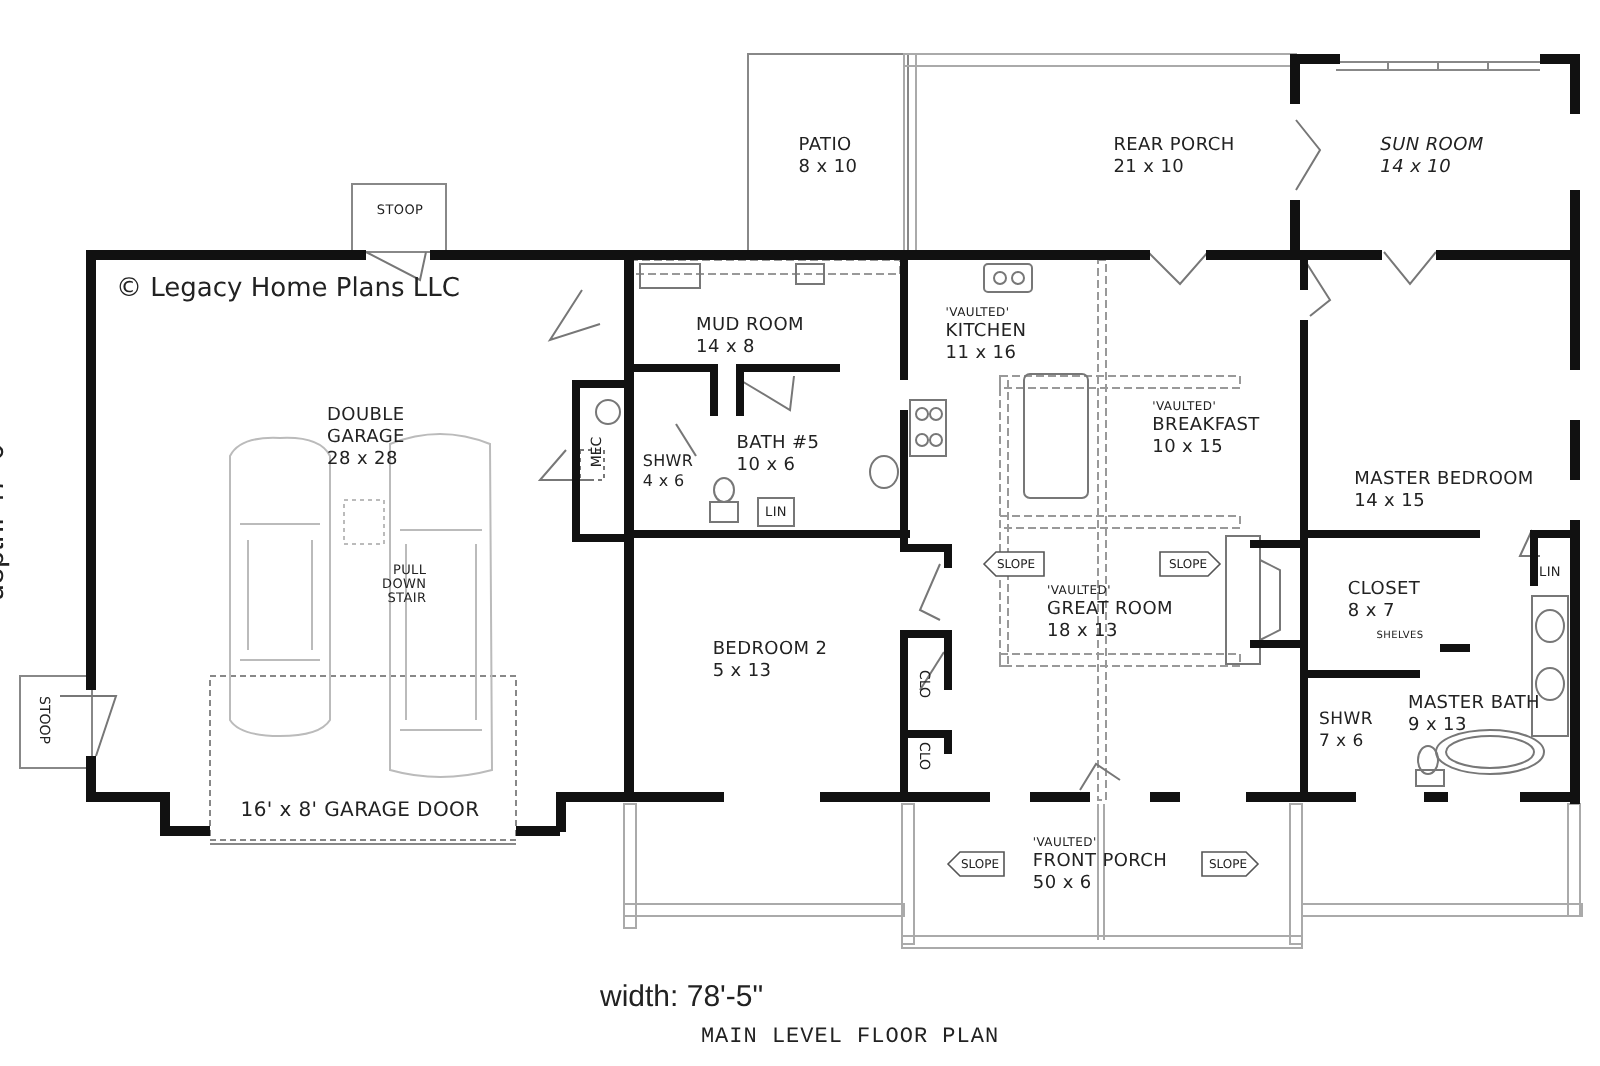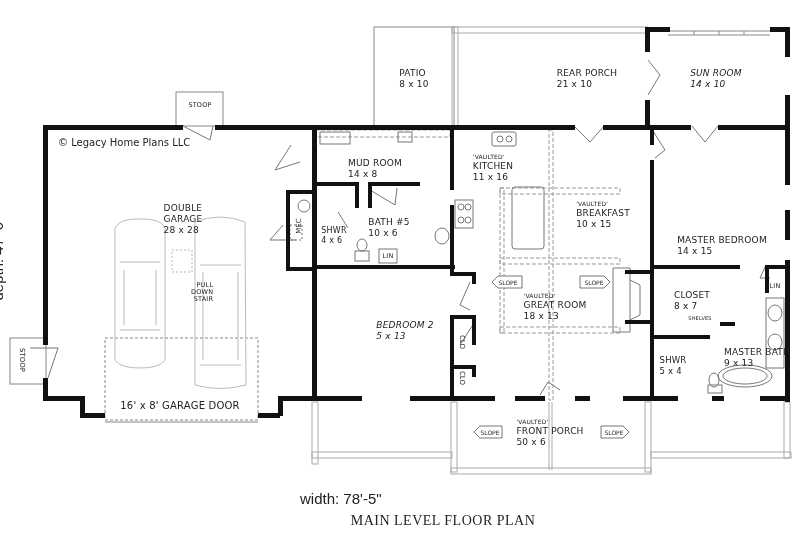--- a/index.html
+++ b/index.html
@@ -3,22 +3,22 @@
 <meta charset="utf-8">
 <style>
   html,body{margin:0;padding:0;background:#fff;}
   body{width:800px;height:533px;position:relative;overflow:hidden;font-family:"DejaVu Sans",sans-serif;color:#222;}
   #plan{position:absolute;left:0;top:0;width:800px;height:533px;}
   .lbl{position:absolute;text-align:left;font-family:"DejaVu Sans",sans-serif;font-size:9px;line-height:11px;color:#222;letter-spacing:0.2px;white-space:nowrap;transform:translateX(-50%);}
   .lbl .sub{display:block;}
   .lbl .vault{display:block;font-size:6px;line-height:8px;}
   .small{font-size:6.5px;line-height:7px;}
   .dim{position:absolute;font-family:"Liberation Sans",sans-serif;font-size:15px;color:#222;white-space:nowrap;}
-  .title{position:absolute;font-family:Liberation Serif, serif;font-size:14px;letter-spacing:0.5px;white-space:nowrap;transform:translateX(-50%);margin-left:18px;}
-  .copy{position:absolute;font-family:"DejaVu Sans",sans-serif;font-size:10px;white-space:nowrap;color:#222;}
+  .title{position:absolute;font-family:Liberation Mono, monospace;font-size:11px;letter-spacing:0.5px;white-space:nowrap;transform:translateX(-50%);}
+  .copy{position:absolute;font-family:"DejaVu Sans",sans-serif;font-size:13px;white-space:nowrap;color:#222;}
   .rot{position:absolute;font-size:7px;font-family:"DejaVu Sans",sans-serif;white-space:nowrap;transform-origin:center;}
   .slope{position:absolute;font-size:6px;font-family:"DejaVu Sans",sans-serif;text-align:center;line-height:13px;height:13px;width:30px;}
 </style>
 </head>
 <body>
 
 <svg id="plan" viewBox="0 0 800 533" xmlns="http://www.w3.org/2000/svg">
 
   <g fill="none" stroke="#888" stroke-width="1">
     <rect x="374" y="27" width="80" height="100"></rect>
@@ -235,43 +235,43 @@
 </div>
 <div class="lbl" style="left:603px;top:200px;">
   <span class="vault">'VAULTED'</span>
   <span class="sub">BREAKFAST</span>
   <span class="sub">10 x 15</span>
 </div>
 <div class="lbl" style="left:722px;top:195px;margin-top:40px;">
   <span class="sub">MASTER BEDROOM</span>
   <span class="sub">14 x 15</span>
 </div>
-<div class="lbl" style="left:405px;top:320px;font-style:italic;">
+<div class="lbl" style="left:385px;top:320px;">
   <span class="sub">BEDROOM 2</span>
   <span class="sub">5 x 13</span>
 </div>
 <div class="rot" style="left:455px;top:338px;transform:rotate(90deg);">CLO</div>
 <div class="rot" style="left:455px;top:374px;transform:rotate(90deg);">CLO</div>
 
 <div class="lbl" style="left:555px;top:292px;">
   <span class="vault">'VAULTED'</span>
   <span class="sub">GREAT ROOM</span>
   <span class="sub">18 x 13</span>
 </div>
 <div class="lbl" style="left:692px;top:290px;">
   <span class="sub">CLOSET</span>
   <span class="sub">8 x 7</span>
 </div>
 <div class="lbl" style="left:700px;top:313px;font-size:5px;">SHELVES</div>
 <div class="lbl small" style="left:775px;top:283px;">LIN</div>
 <div class="lbl" style="left:673px;top:355px;font-size:8.5px;">
   <span class="sub">SHWR</span>
-  <span class="sub">5 x 4</span>
-</div>
-<div class="lbl" style="left:757px;top:347px;">
+  <span class="sub">7 x 6</span>
+</div>
+<div class="lbl" style="left:737px;top:347px;">
   <span class="sub">MASTER BATH</span>
   <span class="sub">9 x 13</span>
 </div>
 <div class="lbl" style="left:550px;top:418px;">
   <span class="vault">'VAULTED'</span>
   <span class="sub">FRONT PORCH</span>
   <span class="sub">50 x 6</span>
 </div>
 
 <svg style="position:absolute;left:0;top:0;width:800px;height:533px;pointer-events:none;" viewBox="0 0 800 533">

